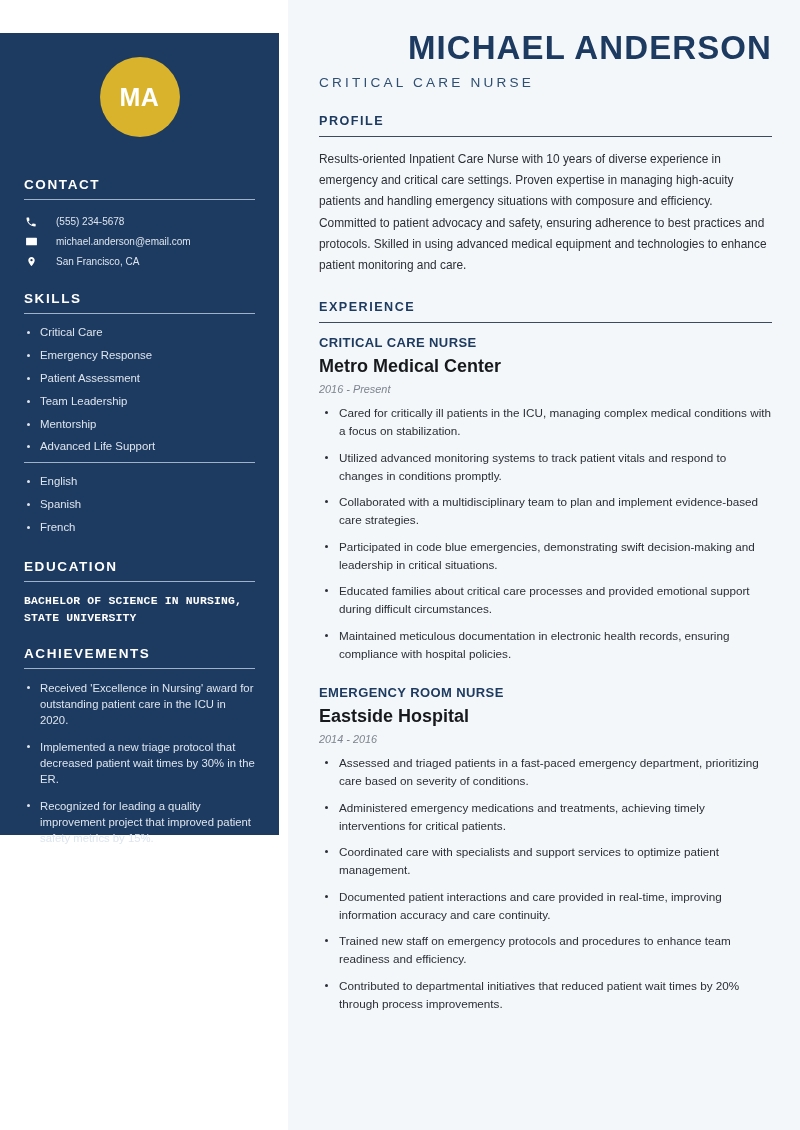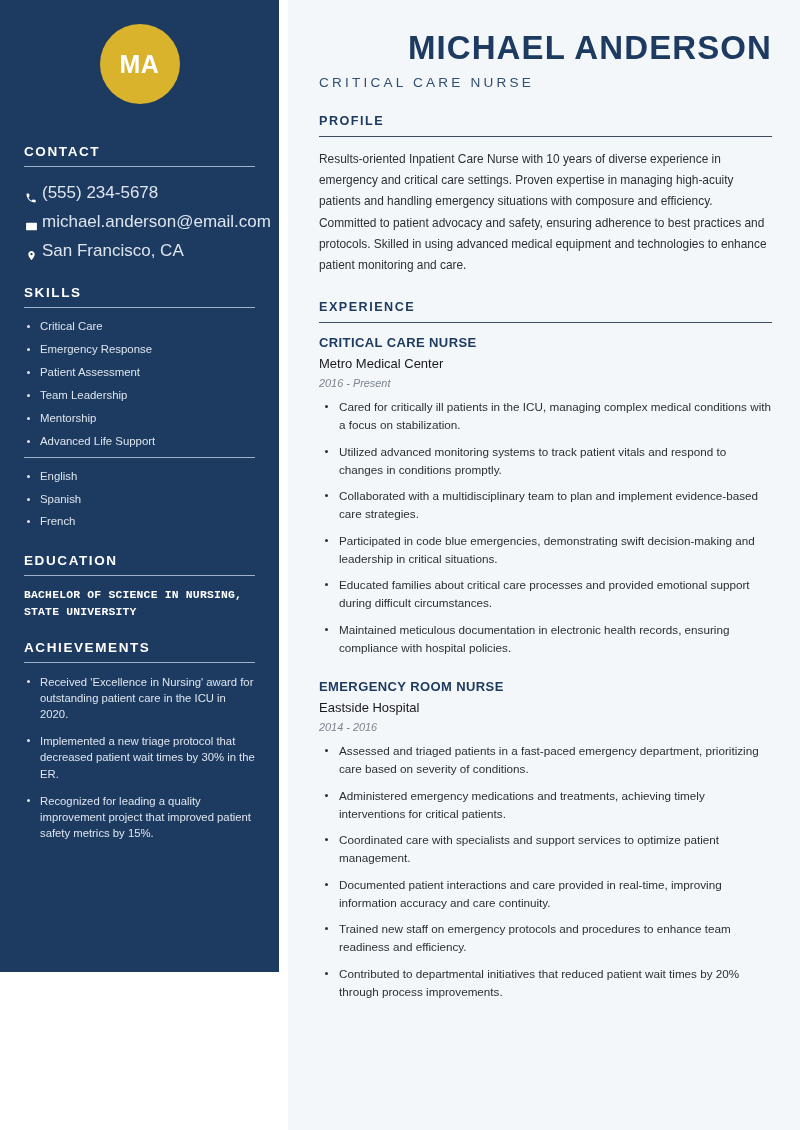--- a/index.html
+++ b/index.html
@@ -21,24 +21,25 @@
     height: 1130px;
     display: flex;
     background: #ffffff;
     position: relative;
   }
 
   
   .sidebar {
     width: 279px;
     min-width: 279px;
-    height: 972px;
+    height: 802px;
     background: #1d3a60;
     padding: 0 24px;
     position: relative;
+    margin-top: 33px;
   }
 
   .avatar-wrap {
     height: 128px;
     display: flex;
     align-items: center;
     justify-content: center;
   }
 
   .avatar {
@@ -69,24 +70,24 @@
   .side-rule {
     height: 1px;
     background: #9fb2c9;
     margin-bottom: 11px;
   }
 
   
   .contact-row {
     display: flex;
     align-items: flex-end;
-    gap: 4px;
+    gap: 18px;
     padding: 3.5px 0;
     color: #dde5ee;
-    font-size: 17px;
+    font-size: 10px;
     line-height: 1.3;
   }
 
   .contact-row .ico {
     width: 14px;
     min-width: 14px;
     display: flex;
     align-items: center;
     justify-content: center;
   }
@@ -192,22 +193,22 @@
   .exp-title {
     color: #1d3a60;
     font-size: 13px;
     font-weight: bold;
     letter-spacing: 0.4px;
     margin-bottom: 6px;
   }
 
   .exp-company {
     color: #17191d;
-    font-size: 13px;
-    font-weight: normal;
+    font-size: 18px;
+    font-weight: bold;
     margin-bottom: 6px;
   }
 
   .exp-dates {
     color: #7c848f;
     font-size: 10.9px;
     font-style: italic;
     margin-bottom: 9px;
   }
 

